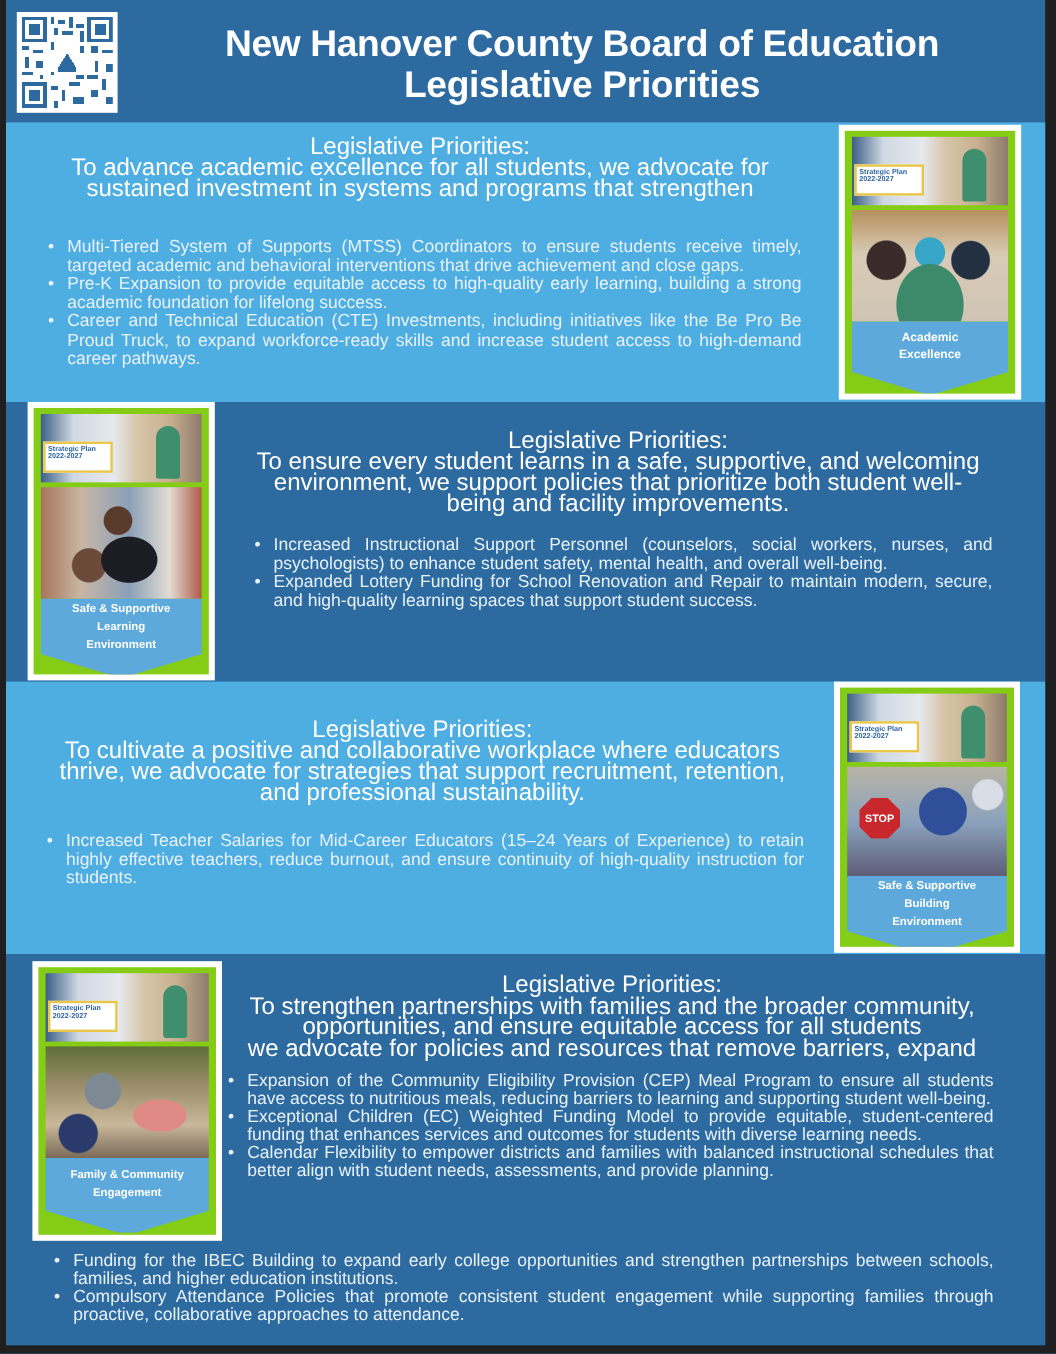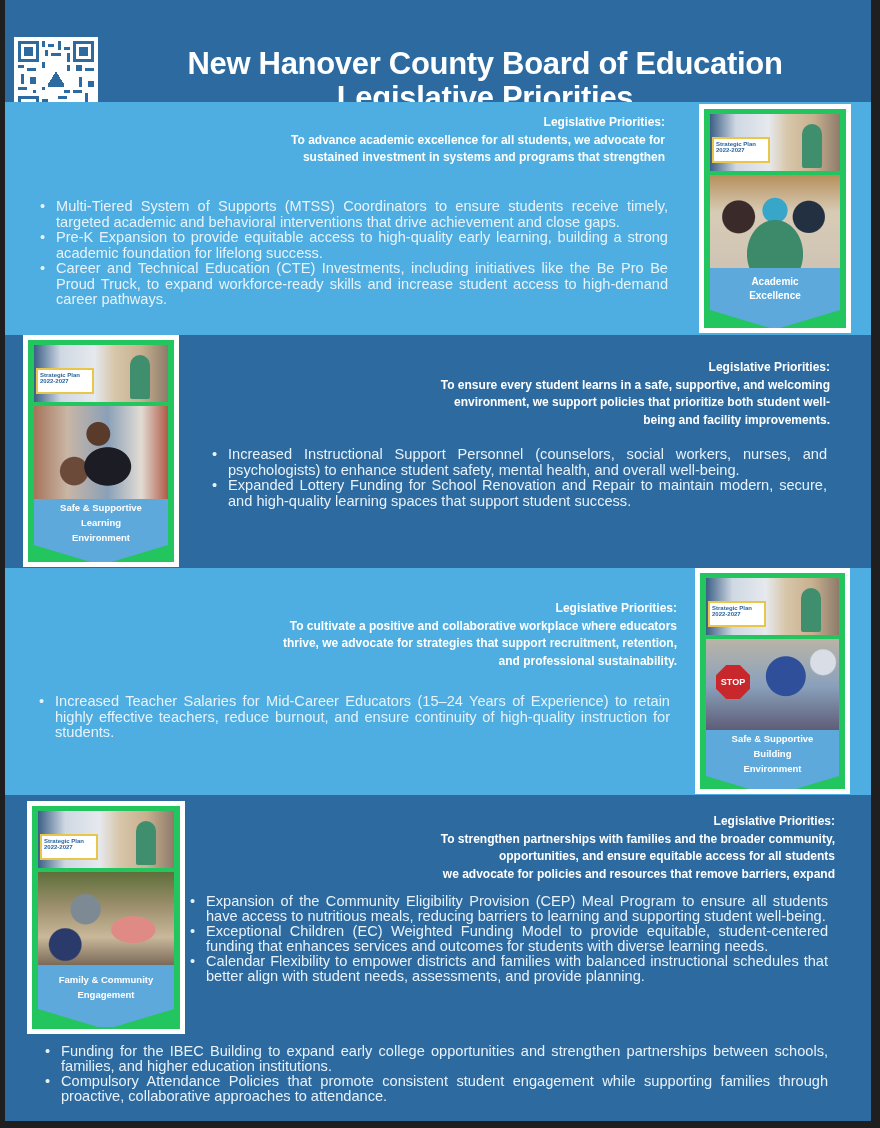--- a/index.html
+++ b/index.html
@@ -1,30 +1,30 @@
 <!DOCTYPE html>
 <html><head>
 <meta charset="utf-8">
 <style>
   html,body{margin:0;padding:0;}
   body{width:880px;height:1128px;background:#1f1f1f;position:relative;overflow:hidden;font-family:"Liberation Sans","DejaVu Sans",sans-serif;}
   .page{position:absolute;left:5px;top:0;width:866px;height:1121px;background:#2c6aa0;}
-  .header{position:absolute;left:0;top:0;width:784px;height:102px;background:#2c6aa0;margin-top:27px;}
+  .header{position:absolute;left:0;top:0;width:784px;height:102px;background:#2c6aa0;}
   .qr{position:absolute;left:9px;top:10px;width:84px;height:84px;background:#fff;}
   .qr svg{position:absolute;left:4px;top:4px;}
   .title{position:absolute;left:100px;top:20px;width:760px;text-align:center;color:#fff;font-weight:bold;font-size:31px;line-height:34px;letter-spacing:-0.3px;}
   .band{position:absolute;left:0;width:866px;}
   .light{background:#4eaee1;}
   .dark{background:#2c6aa0;}
-  .heading{position:absolute;text-align:right;color:#fff;font-weight:bold;font-size:12px;line-height:17.5px;}
+  .heading{position:absolute;text-align:center;color:#fff;font-weight:normal;font-size:20px;line-height:17.5px;}
   .bullets{position:absolute;margin:0;padding:0;list-style:none;color:#e8f2fa;font-size:14.6px;line-height:15.5px;text-align:justify;}
   .bullets li{position:relative;padding-left:18px;}
   .bullets li .dot{position:absolute;left:2px;top:0;}
   .card{position:absolute;background:#fff;}
-  .card-inner{position:absolute;left:5px;top:5px;right:5px;bottom:5px;background:#22c55e;overflow:hidden;padding-left:36px;}
+  .card-inner{position:absolute;left:5px;top:5px;right:5px;bottom:5px;background:#84cc16;overflow:hidden;padding-left:36px;}
   .photo-top{position:absolute;left:6px;top:5px;right:6px;height:57px;background:linear-gradient(90deg,#3c5f86 0%,#cfd8e3 20%,#e6e9ee 45%,#d7c6a9 60%,#c8b08f 80%,#8d7b6b 100%);}
   .plan-tag{position:absolute;left:2px;bottom:8px;width:58px;height:26px;background:#fff;border:2px solid #e8c64a;font-size:6px;color:#2b64a0;font-weight:bold;padding:2px;box-sizing:border-box;}
   .teacher{position:absolute;right:18px;top:10px;width:20px;height:44px;border-radius:10px 10px 2px 2px;background:#3f8f6e;}
   .photo-main{position:absolute;left:6px;top:66px;right:6px;height:93px;}
   .ribbon{position:absolute;left:6px;right:6px;height:42px;background:#5ea9dc;display:flex;align-items:center;justify-content:center;text-align:center;color:#fff;font-weight:bold;font-size:10px;line-height:14px;}
   .ribbon-tip{position:absolute;left:6px;right:6px;height:0;border-left:60px solid transparent;border-right:60px solid transparent;border-top:18px solid #5ea9dc;box-sizing:border-box;}
 </style>
 </head>
 <body>
 

